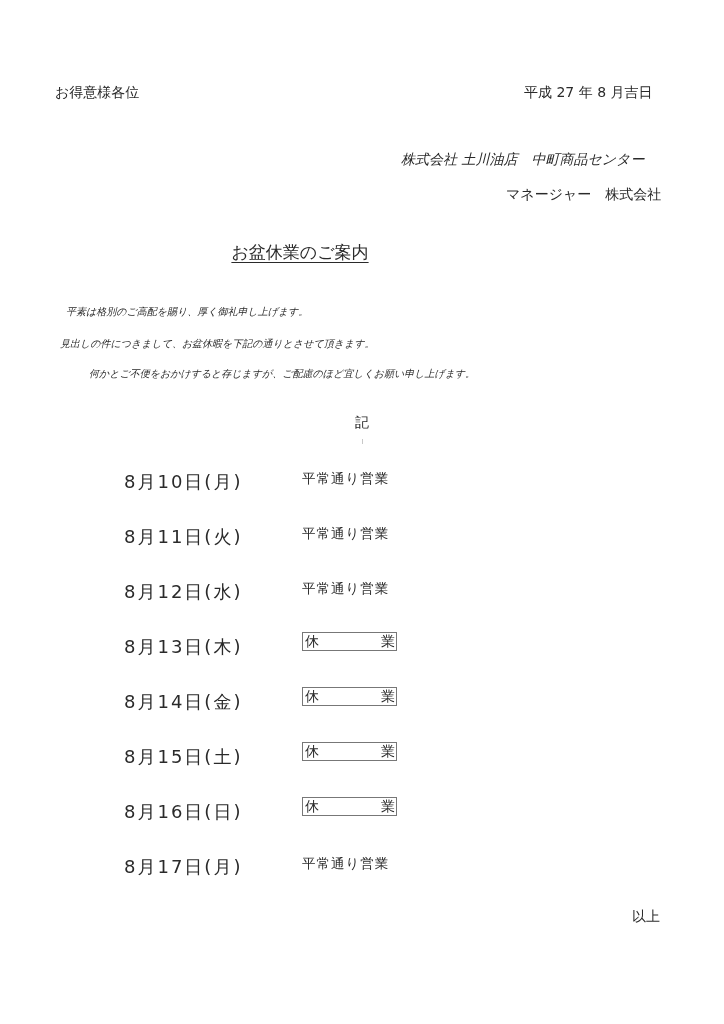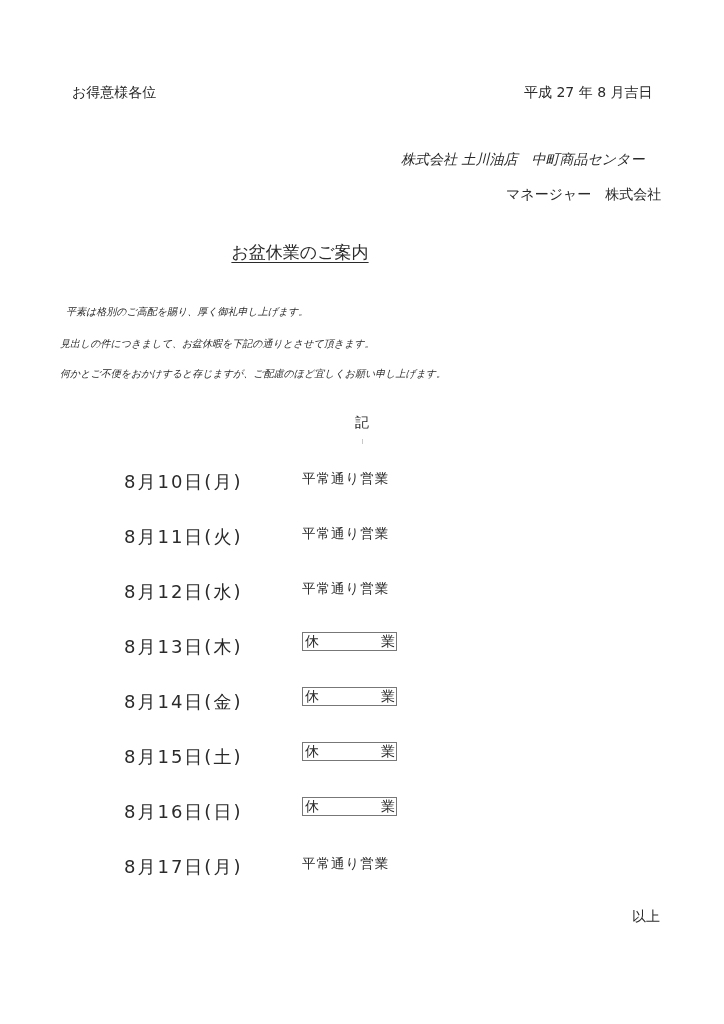--- a/index.html
+++ b/index.html
@@ -10,38 +10,38 @@
   body {
     width: 724px;
     height: 1024px;
     position: relative;
     overflow: hidden;
     font-family: "DejaVu Sans", "Liberation Sans", sans-serif;
     color: #2a2a2a;
     font-size: 14px;
   }
   .abs { position: absolute; white-space: nowrap; }
-  .recipient { left: 72px; top: 84px; font-family: Liberation Serif, serif; }
+  .recipient { left: 55px; top: 84px; font-family: Liberation Serif, serif; }
   .date { left: 524px; top: 84px; }
   .company { left: 401px; top: 151px; font-style: italic; }
   .manager { left: 506px; top: 186px; }
   .title {
     left: 0; width: 600px; top: 241px;
     text-align: center;
     font-size: 17px;
   }
   .title span {
     text-decoration: underline;
     text-underline-offset: 4px;
     text-decoration-thickness: 1px;
   }
   .body-line { left: 60px; font-size: 10px; font-style: italic; }
   .line1 { top: 305px; left: 66px; }
   .line2 { top: 337px; }
-  .line3 { top: 367px; }
+  .line3 { top: 367px; margin-left: 29px; }
   .ki { left: 0; width: 724px; top: 414px; text-align: center; font-size: 14px; }
   .ki-tick {
     position: absolute; left: 362px; top: 439px;
     width: 1px; height: 5px; background: #c8c8c8;
   }
   .row-date {
     left: 124px;
     letter-spacing: 2px;
     font-size: 18px;
   }

